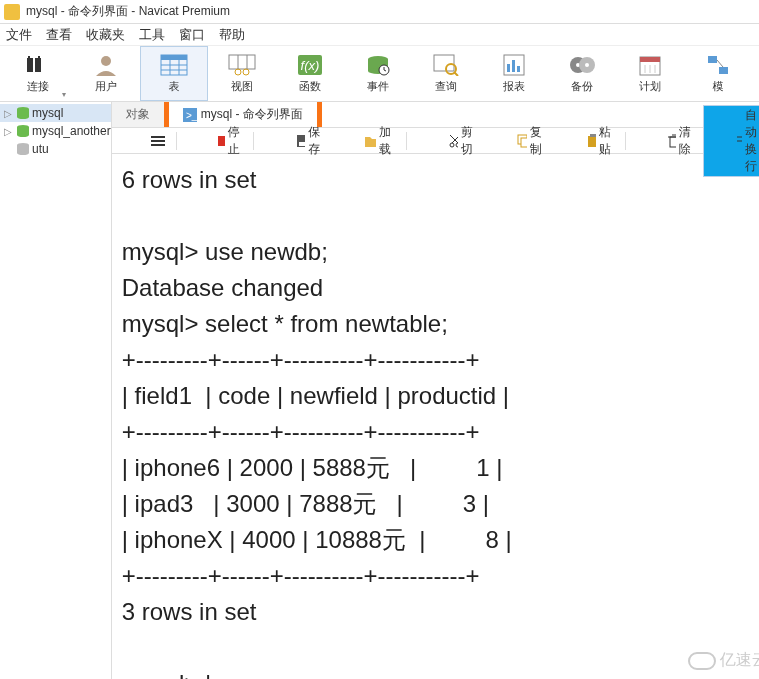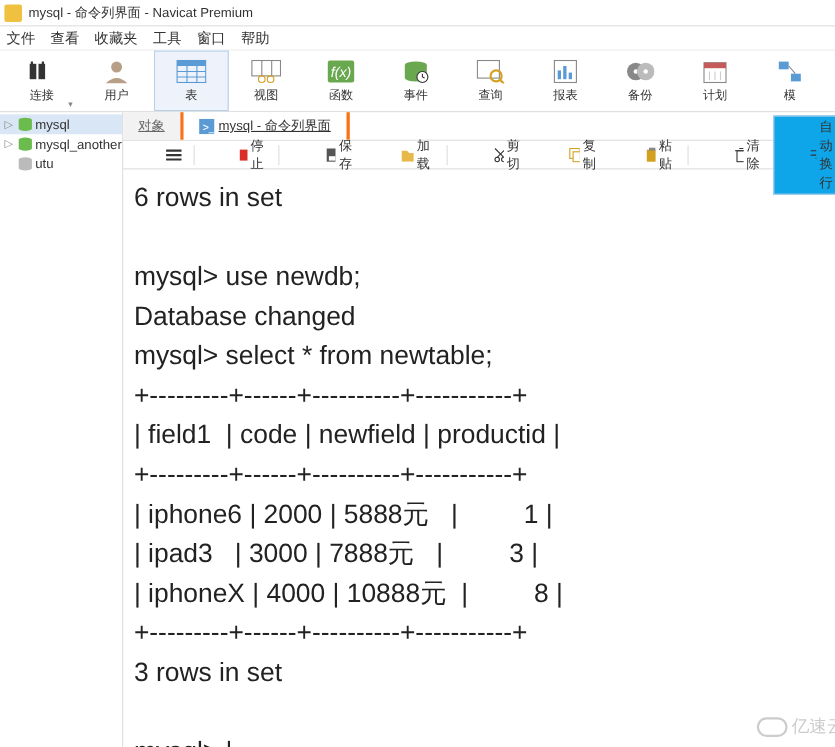--- a/index.html
+++ b/index.html
@@ -13,21 +13,21 @@
 .toolbar .tb-item.active{background:#eef3fb;border:1px solid #b8d0e8;}
 .toolbar .tb-icon{width:28px;height:24px;display:flex;align-items:center;justify-content:center;margin-bottom:2px;}
 .toolbar .tb-item .carat{position:absolute;bottom:2px;right:6px;font-size:8px;color:#888;}
 .body-row{display:flex;height:calc(679px - 24px - 22px - 56px);}
 .sidebar{width:178px;border-right:1px solid #ddd;padding:2px 0;font-size:12px;color:#333;}
 .sidebar .node{display:flex;align-items:center;height:18px;padding-left:4px;gap:2px;}
 .sidebar .node.selected{background:#d8e6f5;}
 .sidebar .db-icon{width:14px;height:14px;}
 .main{flex:1;display:flex;flex-direction:column;position:relative;}
 .tabbar{height:26px;display:flex;align-items:stretch;border-bottom:1px solid #ddd;font-size:12px;}
-.tabbar .tab{padding:0 14px;display:flex;align-items:center;border-right:3px solid #f97316;color:#666;gap:4px;text-decoration:underline;}
+.tabbar .tab{padding:0 14px;display:flex;align-items:center;border-right:5px solid #f97316;color:#666;gap:4px;}
 .tabbar .tab.active{background:#fff;color:#333;}
 .tabbar .tab.inactive{background:#f2f2f2;}
 .subbar{height:26px;display:flex;align-items:center;padding:0 6px;gap:8px;font-size:12px;border-bottom:1px solid #ddd;}
 .subbar .sep{width:1px;height:18px;background:#ddd;margin:0 2px;}
 .subbar .btn{display:flex;align-items:center;gap:3px;color:#333;cursor:default;padding-left:32px;}
 .subbar .sq{width:10px;height:10px;}
 .console{flex:1;padding:8px 10px;font-family:"Segoe UI","Microsoft YaHei",sans-serif;font-size:24px;line-height:1.5;color:#222;white-space:pre;overflow:hidden;}
 .watermark{position:absolute;bottom:8px;right:10px;font-size:16px;color:#ccc;display:flex;align-items:center;gap:4px;}
 .watermark .cloud{width:28px;height:18px;border:2px solid #ccc;border-radius:10px;position:relative;}
 .autowrap{display:flex;align-items:center;gap:2px;border:1px solid #b8d0e8;background:#0ea5e9;padding:1px 4px;}

